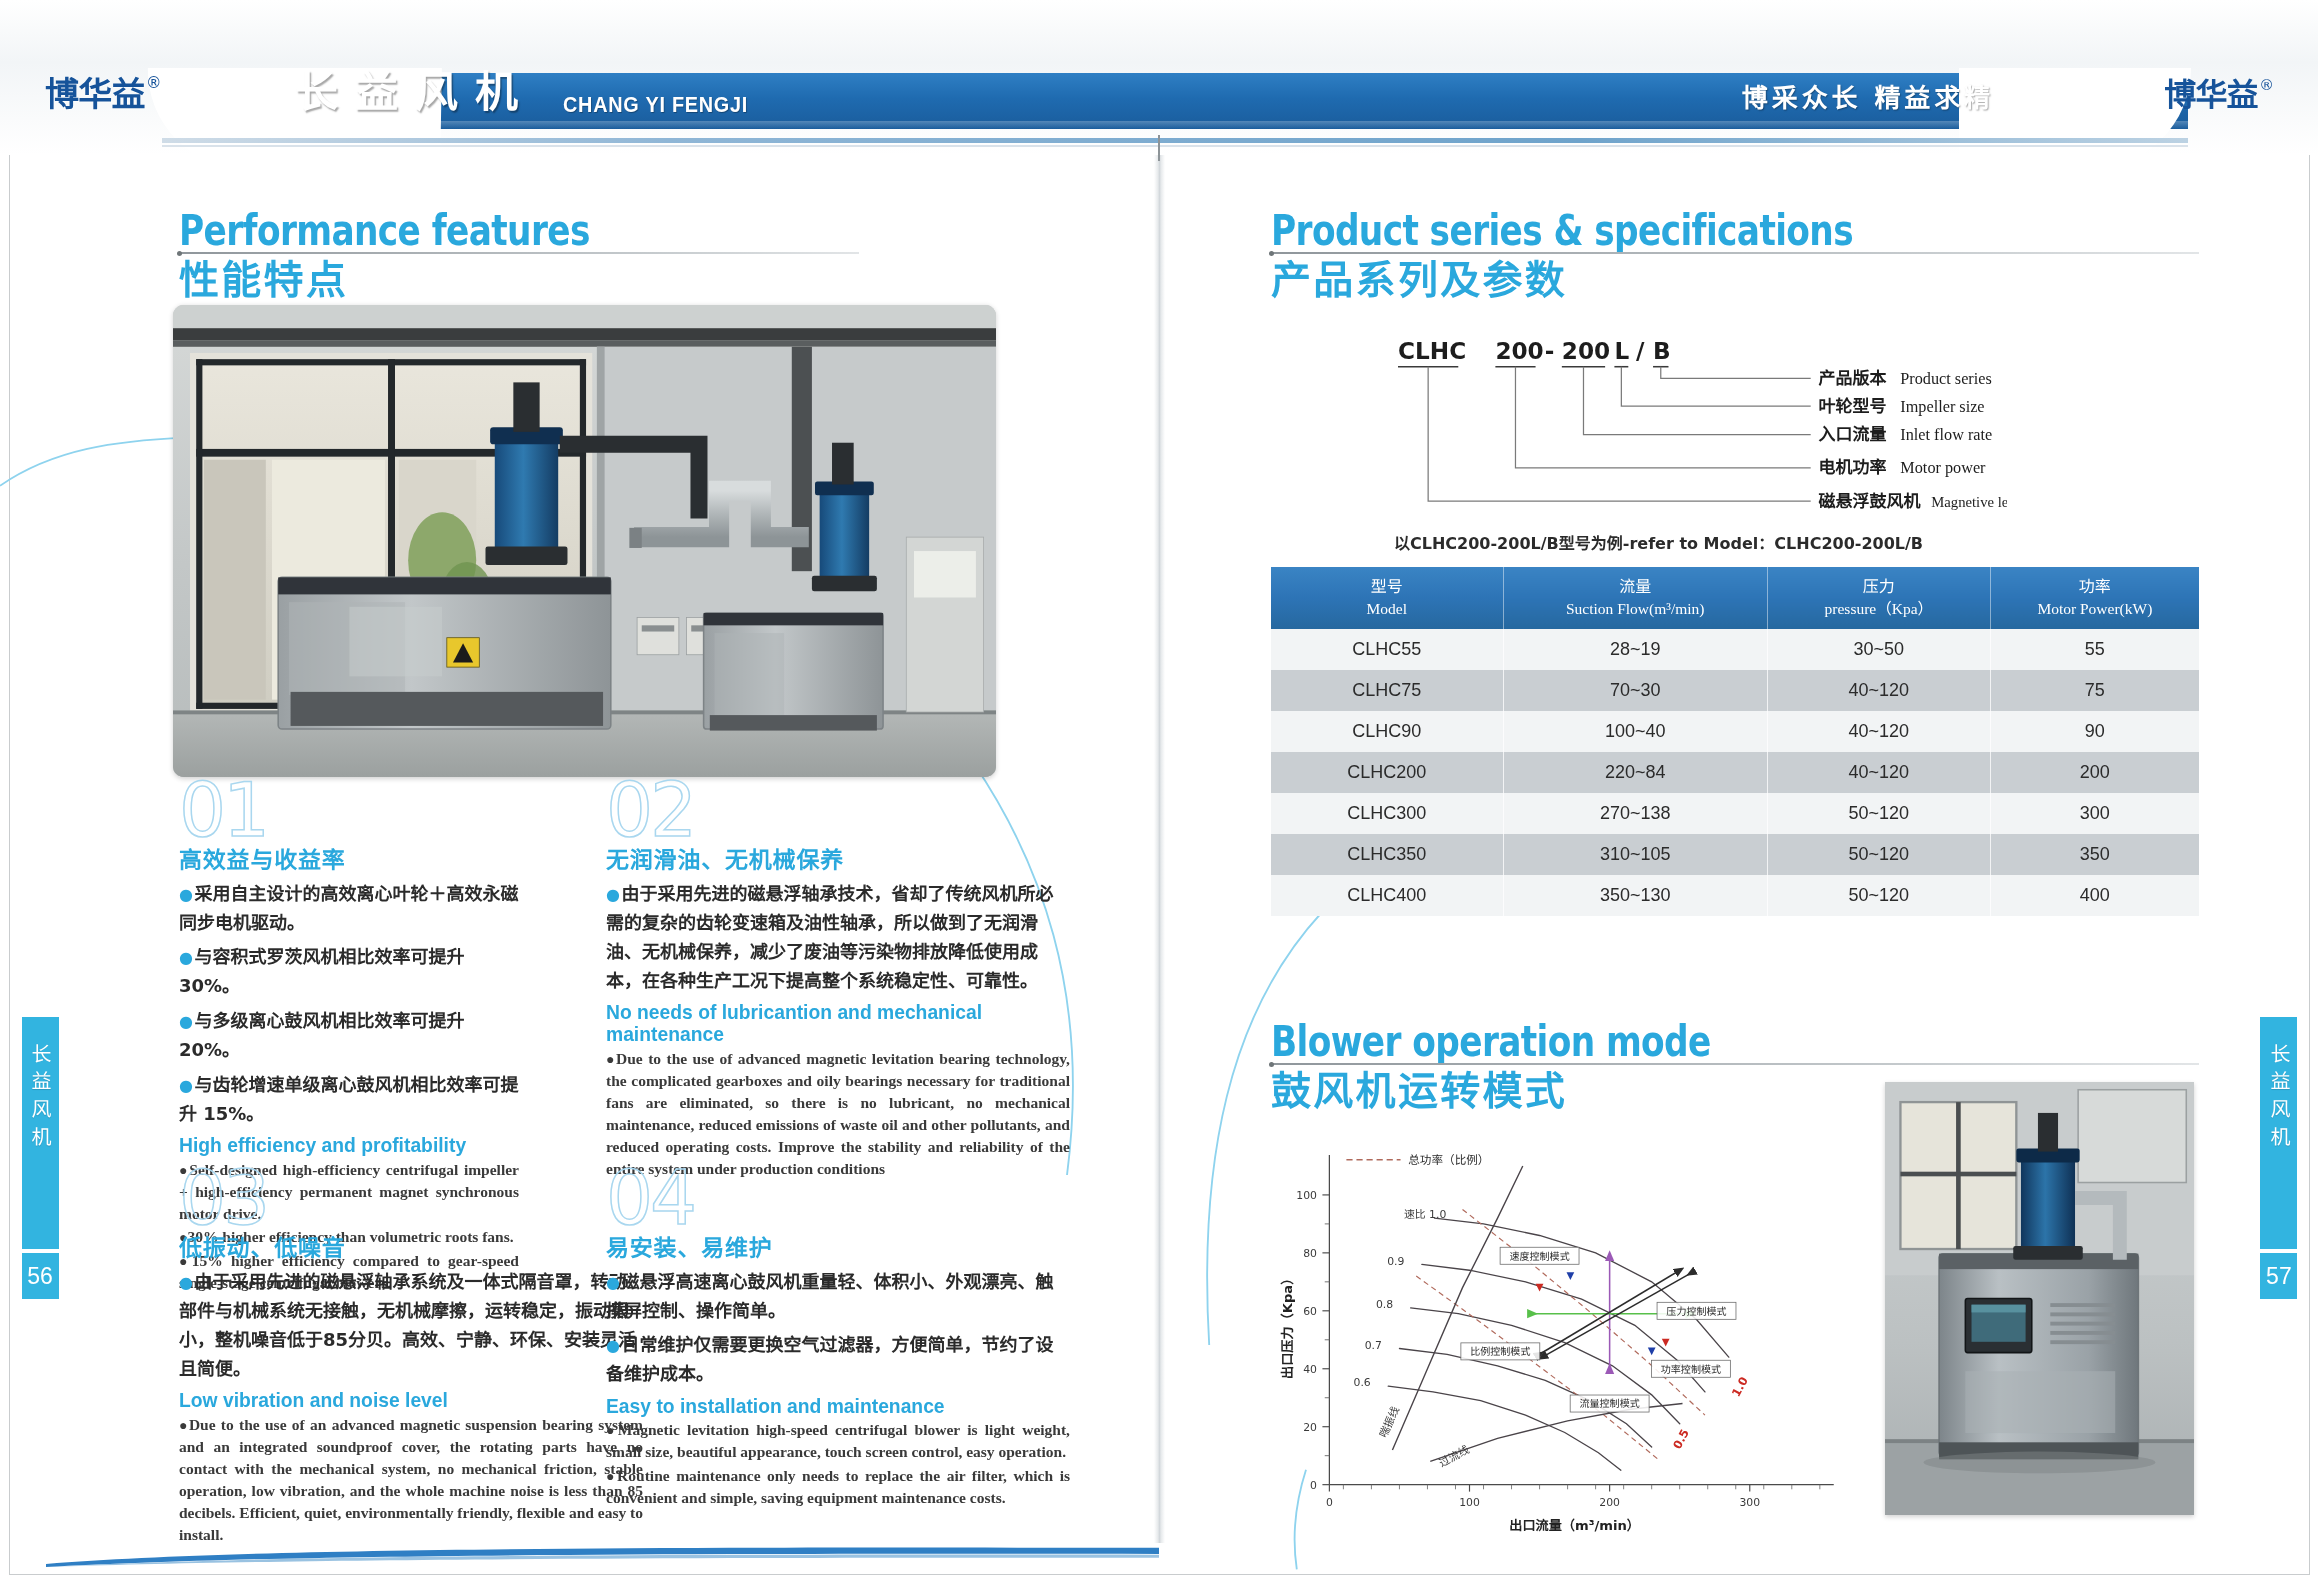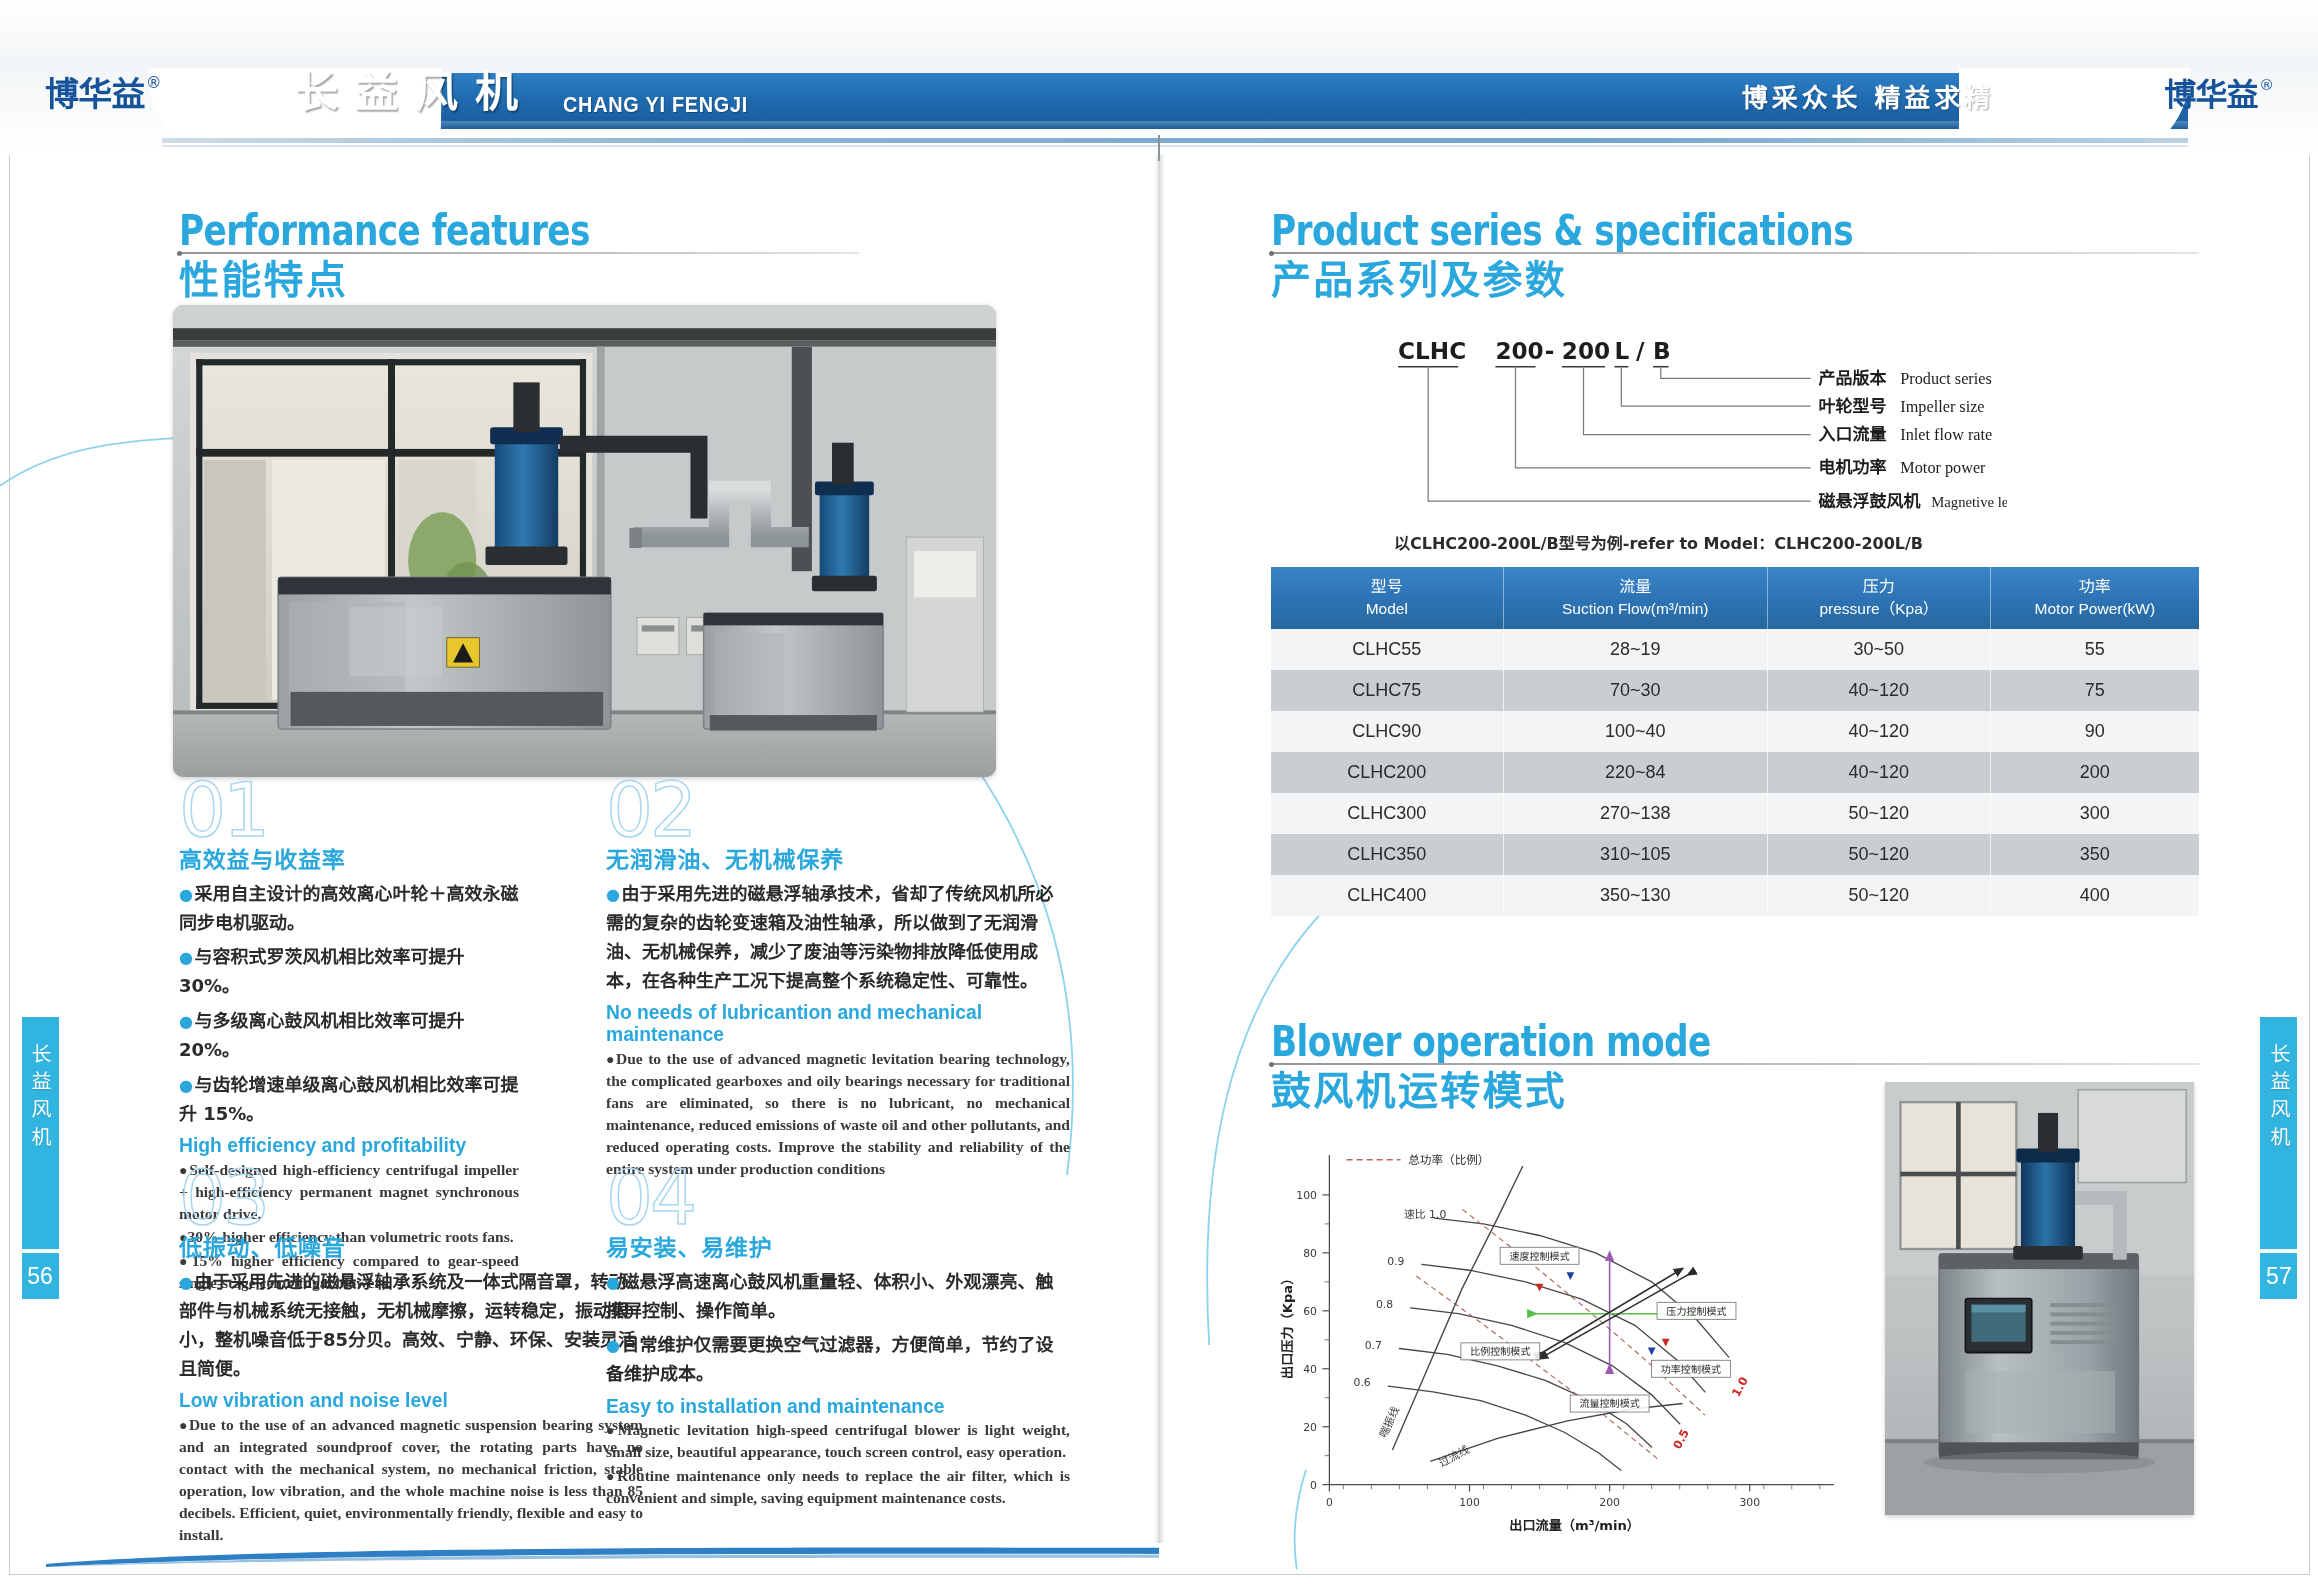--- a/index.html
+++ b/index.html
@@ -325,21 +325,21 @@
   .spec-table {
     position: absolute;
     left: 1271px; top: 567px;
     width: 928px;
     border-collapse: collapse;
     table-layout: fixed;
   }
   .spec-table th {
     background: linear-gradient(180deg,#3a84c4 0%,#2d74b6 50%,#26689f 100%);
     color: #ffffff;
-    font-family: Liberation Sans, sans-serif;
+    font-family: Liberation Serif, serif;
     font-weight: 400;
     font-size: 16px;
     padding: 10px 3.1px 11.6px;
     line-height: 1.25;
     border-right: 0.8px solid rgba(255,255,255,.45);
     text-align: center;
     vertical-align: middle;
   }
   .spec-table th:last-child { border-right: none; }
   .spec-table th .hdr-cn { display:block; font-size: 16px; }

